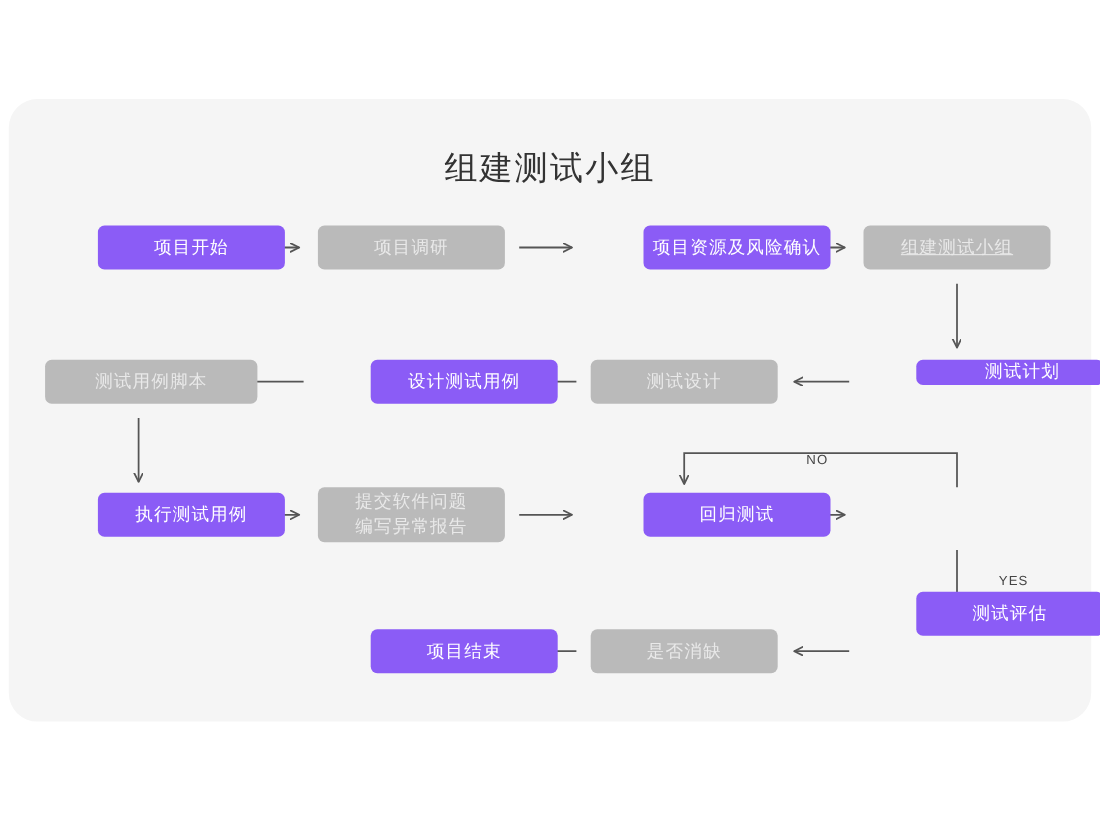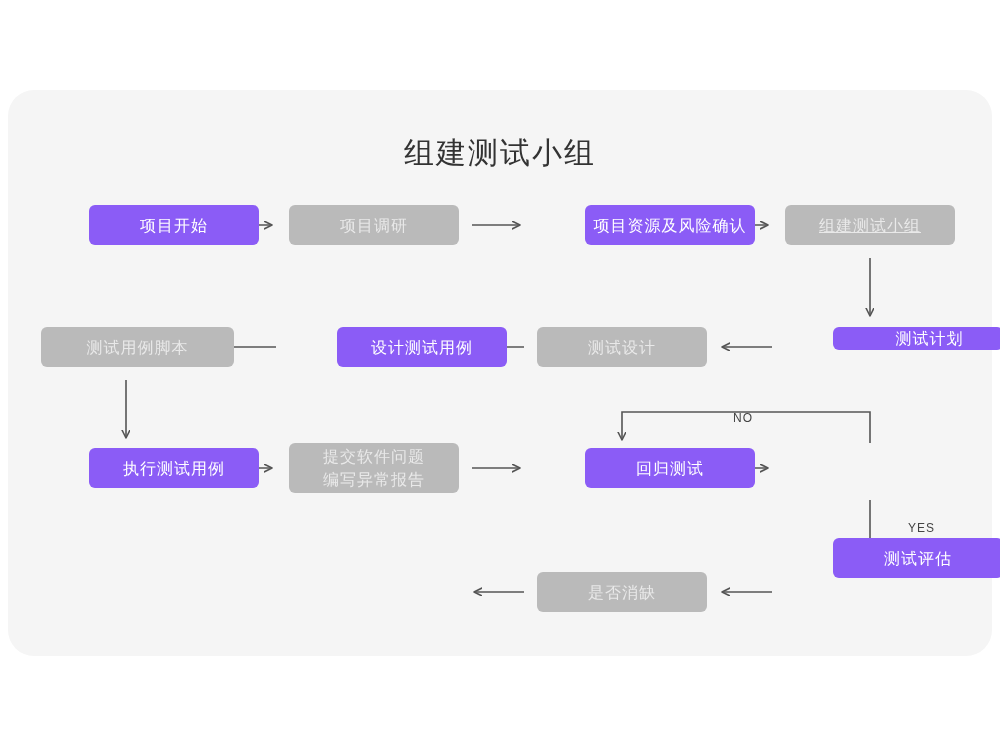--- a/index.html
+++ b/index.html
@@ -128,19 +128,20 @@
   <div class="node gray" style="left:41px;  top:327px; width:193px; height:40px;">测试用例脚本</div>
   <div class="node purple" style="left:289px; top:327px; width:170px; height:40px;">设计测试用例</div>
   <div class="node gray" style="left:537px; top:327px; width:170px; height:40px;">测试设计</div>
   <div class="node purple" style="left:785px; top:327px; width:170px; height:23px;padding-left:23px;">测试计划</div>
 
   <div class="node purple" style="left:41px;  top:448px; width:170px; height:40px;">执行测试用例</div>
   <div class="node gray" style="left:289px; top:443px; width:170px; height:50px;">提交软件问题
 编写异常报告</div>
   <div class="node purple" style="left:537px; top:448px; width:170px; height:40px;">回归测试</div>
 
+  <div class="node purple" style="left:289px; top:572px; width:170px; height:40px;">项目结束</div>
   <div class="node gray" style="left:537px; top:572px; width:170px; height:40px;">是否消缺</div>
   <div class="node purple" style="left:785px; top:538px; width:170px; height:40px;">测试评估</div>
 
   <div class="edge-label" style="left:733px; top:411px;">NO</div>
   <div class="edge-label" style="left:880px; top:521px;margin-left:28px;">YES</div>
 
 </div>
 
 </body></html>

